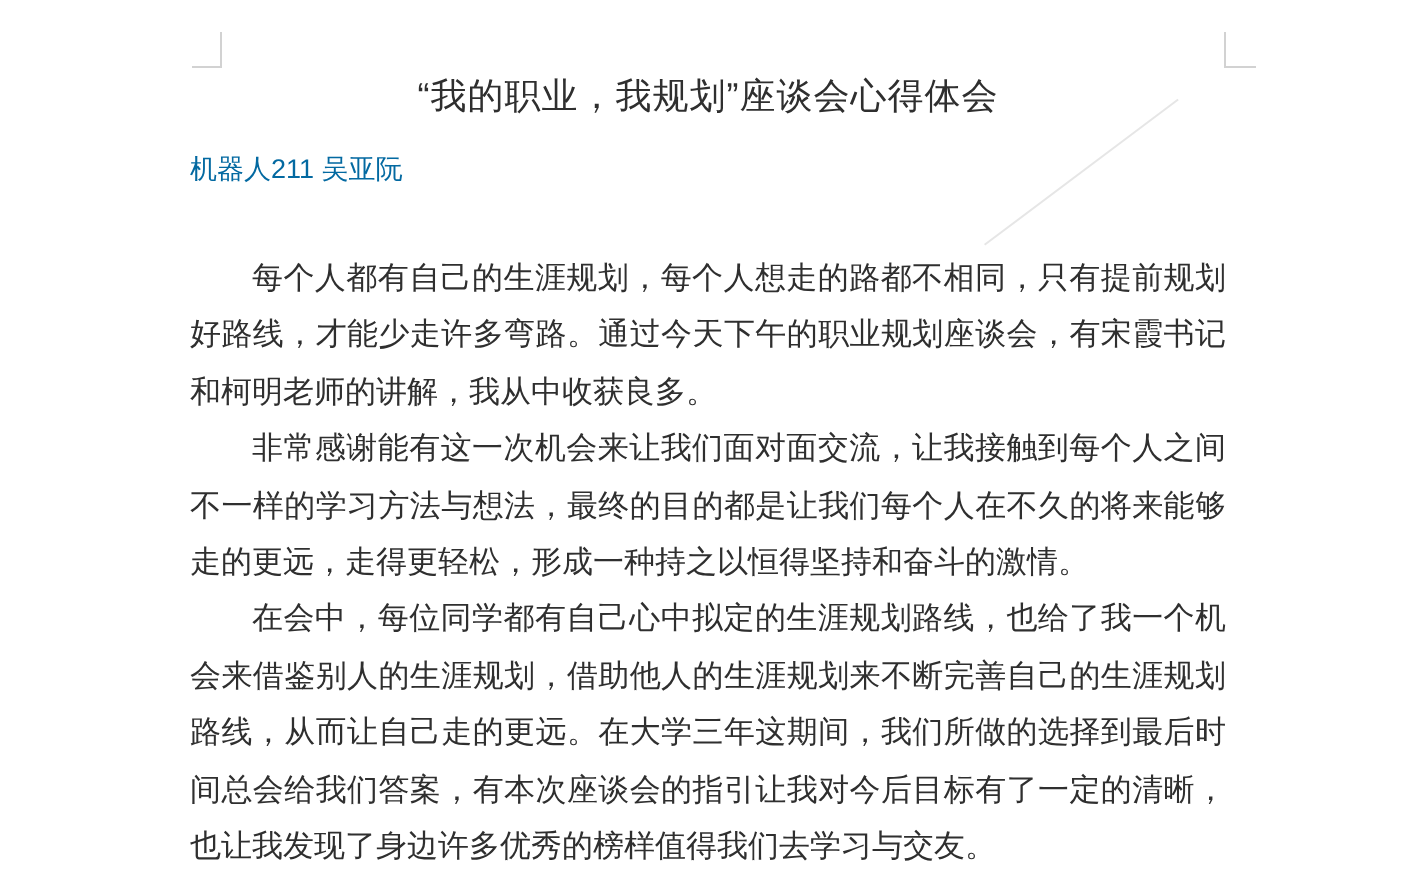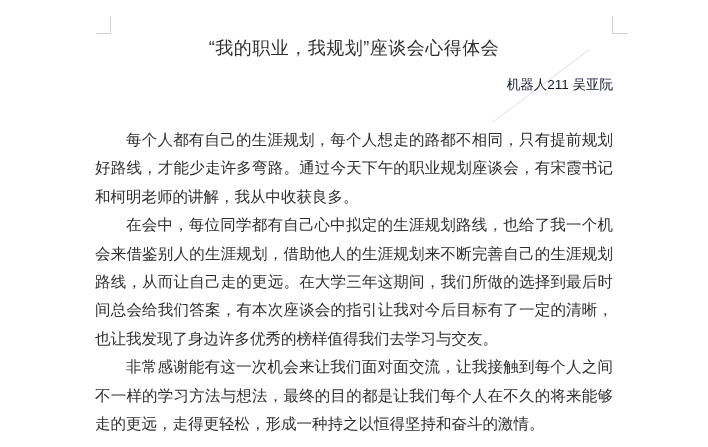--- a/index.html
+++ b/index.html
@@ -57,23 +57,23 @@
     font-weight: 500;
     letter-spacing: 0.5px;
     color: #2f2f2f;
     white-space: nowrap;
   }
   .doc-byline {
     position: absolute;
     left: 95px;
     width: 518px;
     top: 76px;
-    text-align: right;
+    text-align: left;
     font-size: 13.5px;
-    color: #0f172a;
+    color: #0369a1;
   }
   .doc-body {
     position: absolute;
     left: 95px;
     top: 126px;
     width: 518px;
     font-size: 15.5px;
     line-height: 28.4px;
     text-align: justify;
     text-justify: inter-ideograph;
@@ -94,17 +94,17 @@
   <div class="crop-mark-left"></div>
   <div class="crop-mark-right"></div>
   <div class="scratch"></div>
 
   <div class="doc-title">“我的职业，我规划”座谈会心得体会</div>
 
   <div class="doc-byline">机器人211 吴亚阮</div>
 
   <div class="doc-body">
     <p>每个人都有自己的生涯规划，每个人想走的路都不相同，只有提前规划好路线，才能少走许多弯路。通过今天下午的职业规划座谈会，有宋霞书记和柯明老师的讲解，我从中收获良多。</p>
+    <p>非常感谢能有这一次机会来让我们面对面交流，让我接触到每个人之间不一样的学习方法与想法，最终的目的都是让我们每个人在不久的将来能够走的更远，走得更轻松，形成一种持之以恒得坚持和奋斗的激情。</p>
     <p>在会中，每位同学都有自己心中拟定的生涯规划路线，也给了我一个机会来借鉴别人的生涯规划，借助他人的生涯规划来不断完善自己的生涯规划路线，从而让自己走的更远。在大学三年这期间，我们所做的选择到最后时间总会给我们答案，有本次座谈会的指引让我对今后目标有了一定的清晰，也让我发现了身边许多优秀的榜样值得我们去学习与交友。</p>
-    <p>非常感谢能有这一次机会来让我们面对面交流，让我接触到每个人之间不一样的学习方法与想法，最终的目的都是让我们每个人在不久的将来能够走的更远，走得更轻松，形成一种持之以恒得坚持和奋斗的激情。</p>
   </div>
 
 </div>
 
 </body></html>

